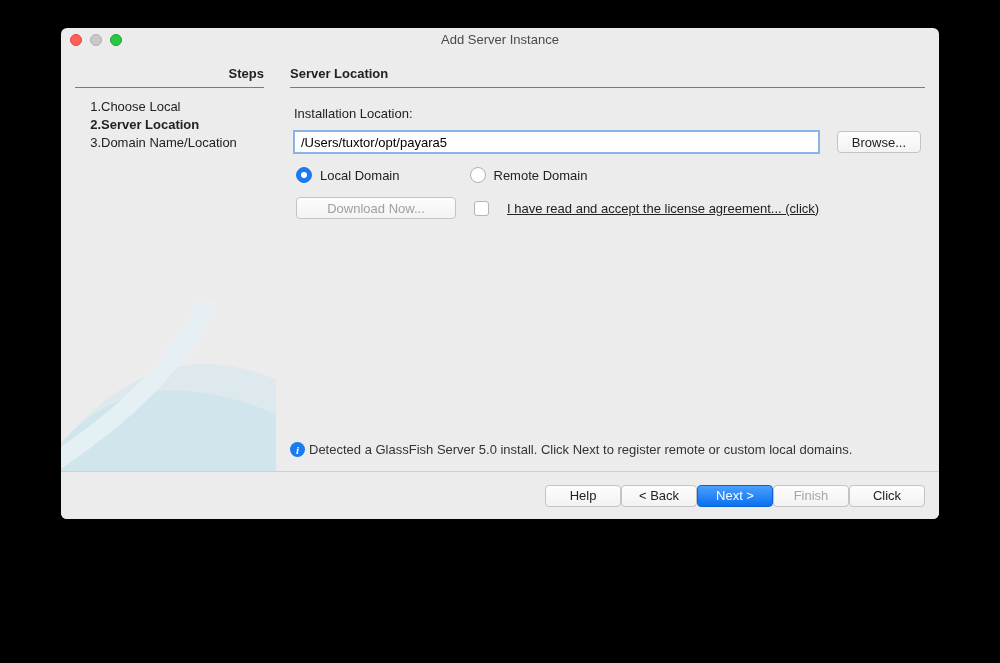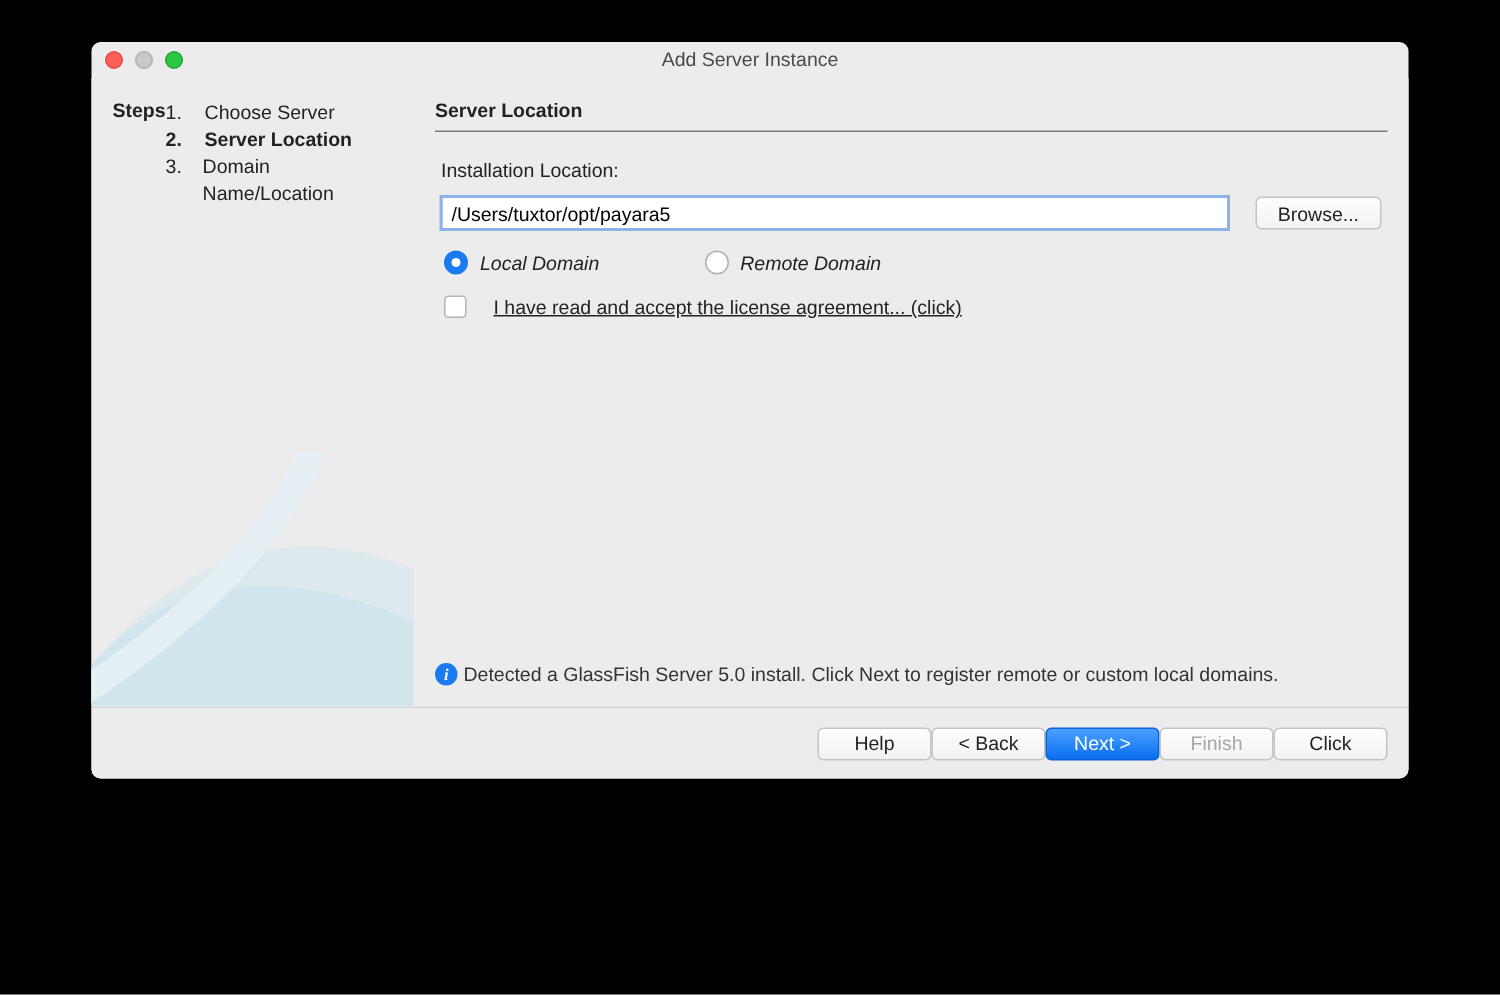--- a/index.html
+++ b/index.html
@@ -53,22 +53,23 @@
   .body {
     flex: 1;
     display: flex;
     background: #ececec;
     position: relative;
   }
   .sidebar {
     width: 215px;
     padding: 14px 12px 14px 14px;
     display: flex;
-    flex-direction: row;
+    flex-direction: column;
     position: relative;
+    text-align: right;
   }
   .sidebar h3 {
     font-size: 13px;
     font-weight: bold;
     margin: 0 0 3px 0;
   }
   .rule {
     border: none;
     border-top: 1px solid #7a7a7a;
     margin: 3px 0 10px 0;
@@ -141,21 +142,20 @@
     color: #222;
     cursor: default;
   }
   .btn.disabled { color: #a0a0a0; }
   .radio-row {
     display: flex;
     align-items: flex-start;
     gap: 70px;
     margin-left: 2px;
     margin-bottom: 14px;
-    font-style: italic;
   }
   .radio {
     display: flex;
     align-items: center;
     gap: 8px;
     font-size: 13px;
   }
   .radio-dot {
     width: 16px; height: 16px;
     border-radius: 50%;
@@ -258,21 +258,21 @@
   </div>
 
   <div class="body">
 
     <div class="sidebar">
       <h3>Steps</h3>
       <hr class="rule">
       <ol class="steps-list">
         <li>
           <span class="num">1.</span>
-          <span>Choose Server</span>
+          <span>Choose Local</span>
         </li>
         <li class="current">
           <span class="num">2.</span>
           <span>Server Location</span>
         </li>
         <li>
           <span class="num">3.</span>
           <span>Domain Name/Location</span>
         </li>
       </ol>
@@ -300,20 +300,21 @@
             <span class="radio-dot checked"></span>
             <span>Local Domain</span>
           </label>
           <label class="radio">
             <span class="radio-dot"></span>
             <span>Remote Domain</span>
           </label>
         </div>
 
         <div class="license-row">
+          <button class="btn disabled download-btn">Download Now...</button>
           <span class="checkbox"></span>
           <span class="license-link">I have read and accept the license agreement... (click)</span>
         </div>
       </div>
 
       <div class="footer-info">
         <span class="info-icon">i</span>
         <span>Detected a GlassFish Server 5.0 install. Click Next to register remote or custom local domains.</span>
       </div>
     </div>

